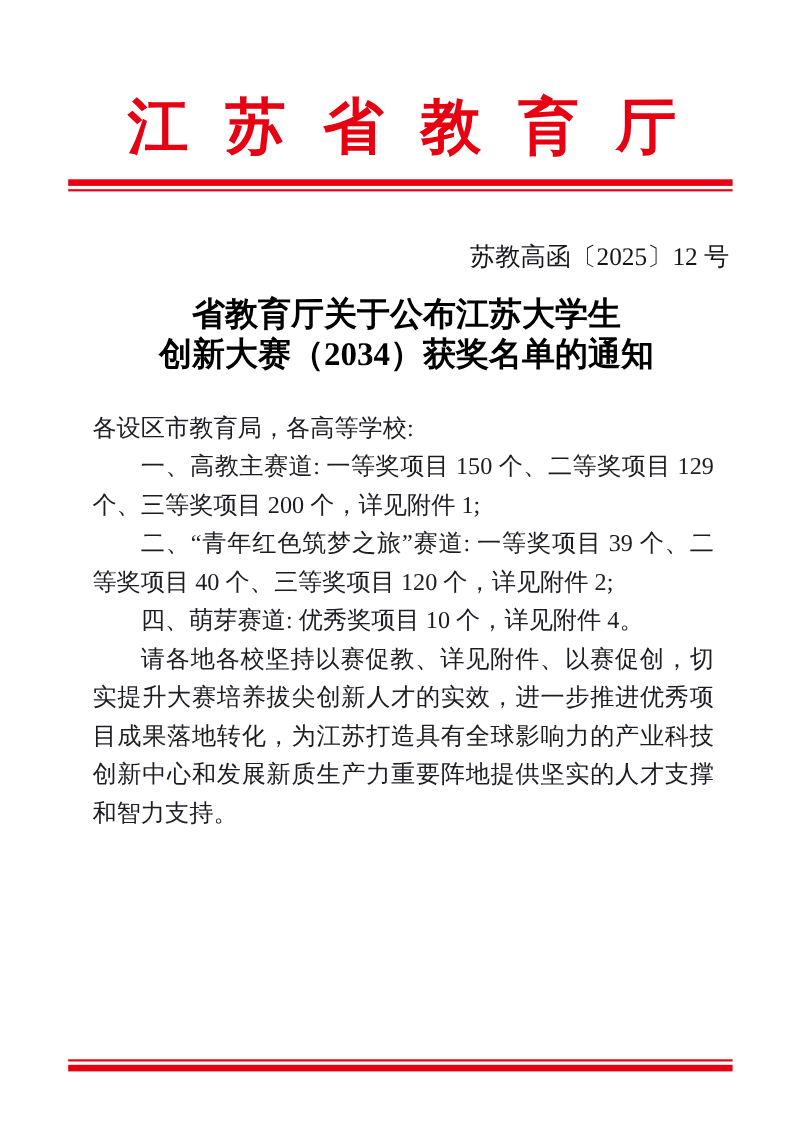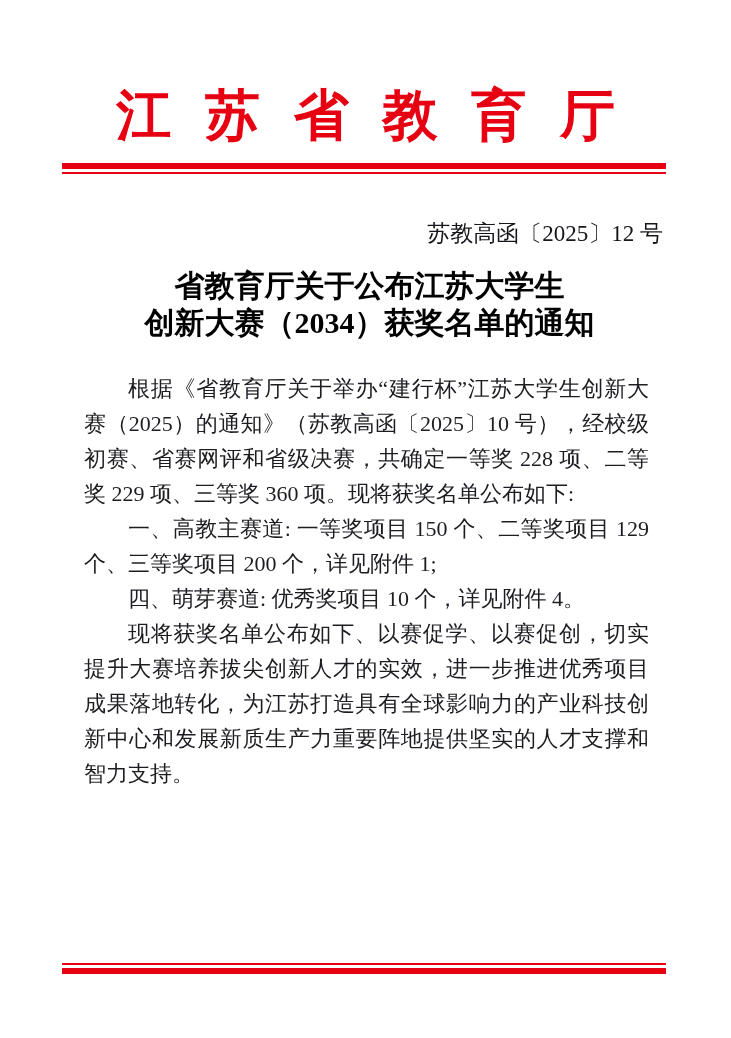--- a/index.html
+++ b/index.html
@@ -91,24 +91,25 @@
   </div>
 
   <div class="doc-number">苏教高函〔2025〕12 号</div>
 
   <h2 class="doc-title">
     <span class="title-line">省教育厅关于公布江苏大学生</span>
     <span class="title-line">创新大赛（2034）获奖名单的通知</span>
   </h2>
 
   <div class="body-text">
-    <p class="indent">根据《省教育厅关于举办“建行杯”江苏大学生创新大赛（2025）的通知》（苏教高函〔2025〕10 号），经校级初赛、省赛网评和省级决赛，共确定一等奖 228 项、二等奖 229 项、三等奖 360 项。现将获奖名单公布如下:</p>
+    <p class="salutation">各设区市教育局，各高等学校:</p>
     <p class="indent">一、高教主赛道: 一等奖项目 150 个、二等奖项目 129 个、三等奖项目 200 个，详见附件 1;</p>
+    <p class="indent">二、“青年红色筑梦之旅”赛道: 一等奖项目 39 个、二等奖项目 40 个、三等奖项目 120 个，详见附件 2;</p>
     <p class="indent">四、萌芽赛道: 优秀奖项目 10 个，详见附件 4。</p>
-    <p class="indent">现将获奖名单公布如下、以赛促学、以赛促创，切实提升大赛培养拔尖创新人才的实效，进一步推进优秀项目成果落地转化，为江苏打造具有全球影响力的产业科技创新中心和发展新质生产力重要阵地提供坚实的人才支撑和智力支持。</p>
+    <p class="indent">请各地各校坚持以赛促教、详见附件、以赛促创，切实提升大赛培养拔尖创新人才的实效，进一步推进优秀项目成果落地转化，为江苏打造具有全球影响力的产业科技创新中心和发展新质生产力重要阵地提供坚实的人才支撑和智力支持。</p>
   </div>
 
   <div class="rule-bottom">
     <div class="rule-thin"></div>
     <div class="rule-thick"></div>
   </div>
 
 </div>
 
 </body></html>

